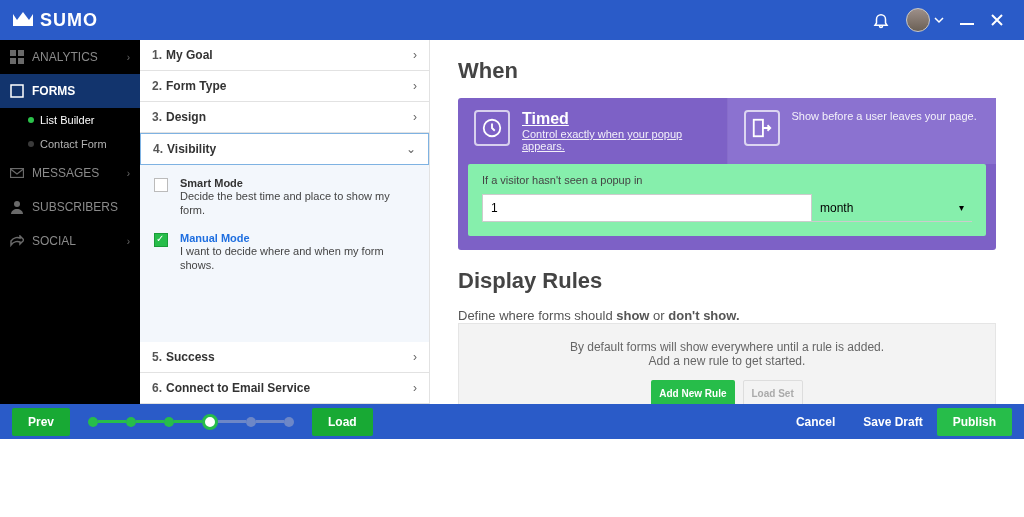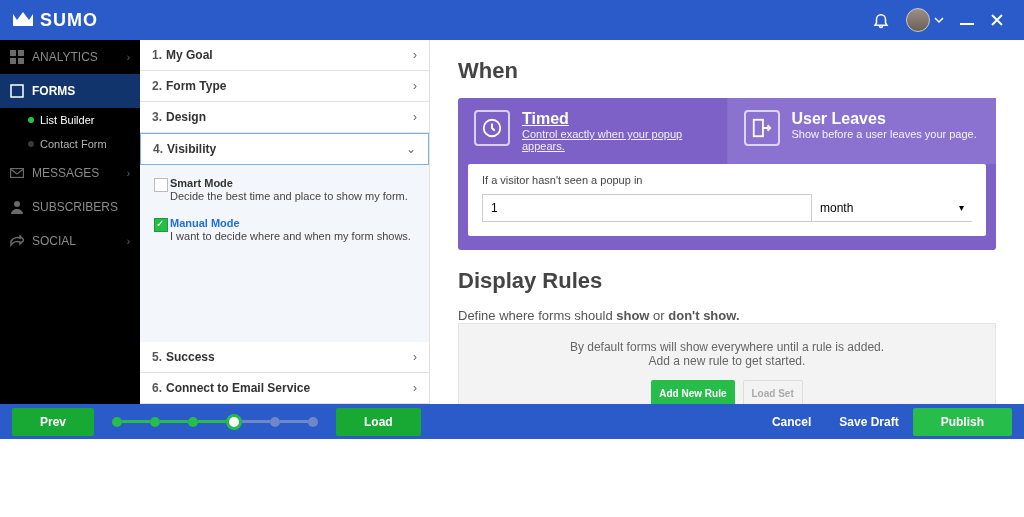--- a/index.html
+++ b/index.html
@@ -20,51 +20,51 @@
   .dot { width:6px; height:6px; border-radius:50%; background:#3a3a3a; }
   .dot.green { background:#2bc24a; }
   .steps-col { width:290px; border-right:1px solid #e2e2e2; display:flex; flex-direction:column; }
   .step-row { padding:8px 12px; border-bottom:1px solid #e2e2e2; display:flex; align-items:center; cursor:pointer; }
   .step-row:last-child { }
   .step-num { font-size:12px; color:#555; margin-right:4px; font-weight:700;}
   .step-label { font-size:12px; font-weight:700; color:#333; }
   .step-chev { margin-left:auto; color:#666; font-size:12px; }
   .step-row.expanded { border:1px solid #7eb2e2; }
   .step-body { flex:1; background:#f3f7fc; padding:12px 14px; font-size:11px; color:#333; }
-  .opt { display:flex; gap:2px; margin-bottom:14px; }
+  .opt { display:flex; gap:12px; margin-bottom:14px; }
   .chk { width:14px; height:14px; border:1px solid #bbb; background:#fff; flex:none; margin-top:1px;}
   .chk.on { background:#27bd4a; border-color:#1a9c38; position:relative;}
   .chk.on::after { content:"✓"; color:#fff; font-size:10px; position:absolute; top:-1px; left:1px;}
   .opt-title { font-weight:700; font-size:11px; color:#333;}
   .opt-title.sel { color:#1f6fe0;}
   .opt-desc { font-size:11px; color:#444; line-height:1.3;}
   .main { flex:1; overflow-y:auto; padding:18px 28px 0 28px; }
   h2.section { font-size:22px; color:#444; font-weight:700; margin-bottom:14px; }
   .when-box { background:#7d61c6; border-radius:3px; padding:0 0 14px 0; margin-bottom:18px;}
   .tabs { display:flex; }
   .tab { flex:1; display:flex; gap:12px; padding:12px 16px; color:#fff; cursor:pointer; align-items:flex-start;}
   .tab:first-child { border-right:1px solid rgba(255,255,255,0.08);text-decoration:underline;}
   .tab.active { background:#8b72d0; }
   .tab-icon { width:36px; height:36px; border:2px solid rgba(255,255,255,0.7); border-radius:4px; display:flex; align-items:center; justify-content:center; flex:none;}
   .tab-title { font-weight:700; font-size:16px; }
   .tab-sub { font-size:11px; opacity:0.9; }
-  .when-inner { background:#ffffff; margin:0 10px; border-radius:2px; padding:10px 14px 14px 14px;}
+  .when-inner { background:#86efac; margin:0 10px; border-radius:2px; padding:10px 14px 14px 14px;}
   .when-inner .lbl { font-size:11px; color:#444; margin-bottom:8px;}
   .when-inner .row { display:flex; gap:0;}
   .when-inner input { width:330px; border:1px solid #ccc; padding:6px 8px; font-size:12px;}
   .when-inner .sel { flex:1; border:0; border-bottom:1px solid #ccc; padding:6px 8px; font-size:12px; display:flex; align-items:center;}
   .when-inner .sel .caret { margin-left:auto; font-size:10px;}
   .subtext { font-size:13px; color:#555; margin-bottom:0;}
   .rules-box { background:#f3f3f3; border:1px solid #e5e5e5; text-align:center; padding:16px 12px 16px 12px; font-size:12px; color:#666; margin-bottom:20px;}
   .rules-box .btns { margin-top:12px; display:flex; gap:8px; justify-content:center;}
   .btn { padding:7px 8px; border:none; border-radius:2px; font-size:10px; font-weight:700; cursor:pointer;}
   .btn.green { background:#27bd4a; color:#fff;}
   .btn.ghost { background:#f3f3f3; color:#aaa; border:1px solid #ddd;}
   .footer { height:35px; background:#2a5bc8; display:flex; align-items:center; padding:0 12px; }
-  .fbtn { background:#18a934; color:#fff; font-weight:700; font-size:12px; padding:7px 28px; border:none; border-radius:2px; cursor:pointer;}
+  .fbtn { background:#18a934; color:#fff; font-weight:700; font-size:12px; padding:7px 16px; border:none; border-radius:2px; cursor:pointer;}
   .fbtn.min { background:#27bd4a;}
   .progress { display:flex; align-items:center; margin:0 18px;}
   .pdot { width:10px; height:10px; background:#27bd4a; border-radius:50%; }
   .pdot.big { width:16px; height:16px; background:#fff; border:3px solid #27bd4a;}
   .pline { width:28px; height:3px; background:#27bd4a;}
   .flink { color:#fff; font-size:12px; font-weight:700; margin:0 14px; cursor:pointer;}
   .foot-spacer{flex:1;}
 </style>
 </head>
 <body>
@@ -219,21 +219,20 @@
           </div>
         </div>
         <div class="tab active">
           <div class="tab-icon">
             <svg width="22" height="22" viewBox="0 0 24 24" fill="none" stroke="#fff" stroke-width="2">
                 <rect x="3" y="3" width="10" height="18"></rect>
                 <path d="M13 12h8m-3-3l3 3-3 3"></path>
               </svg>
           </div>
           <div>
-            <div class="tab-title">User Leaves</div>
             <div class="tab-sub">Show before a user leaves your page.</div>
           </div>
         </div>
       </div>
       <div class="when-inner">
         <div class="lbl">If a visitor hasn't seen a popup in</div>
         <div class="row">
           <input type="text" value="1" style="">
           <div class="sel">
             <span>month</span>

